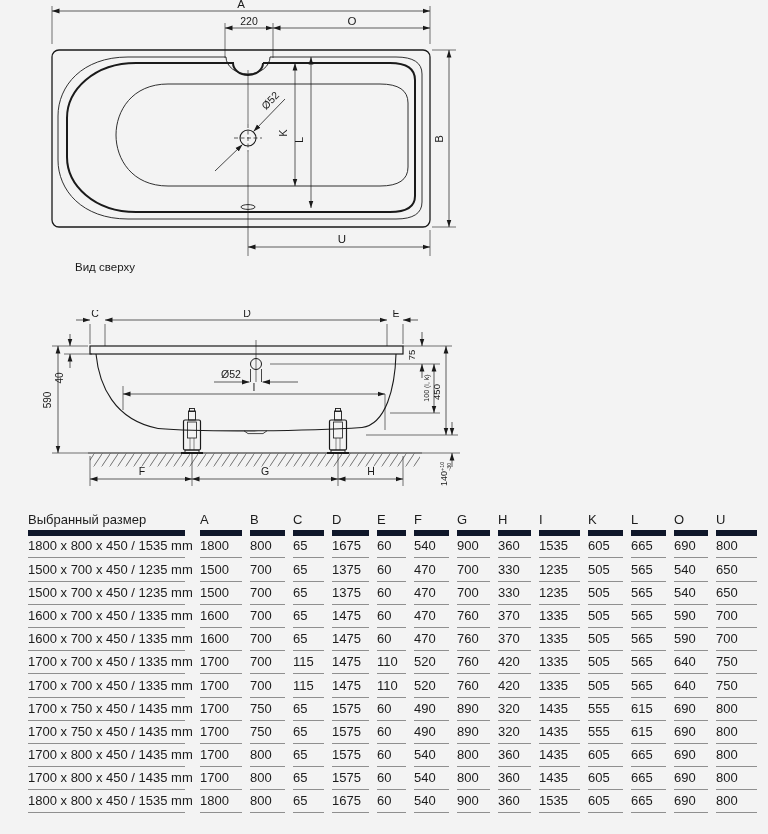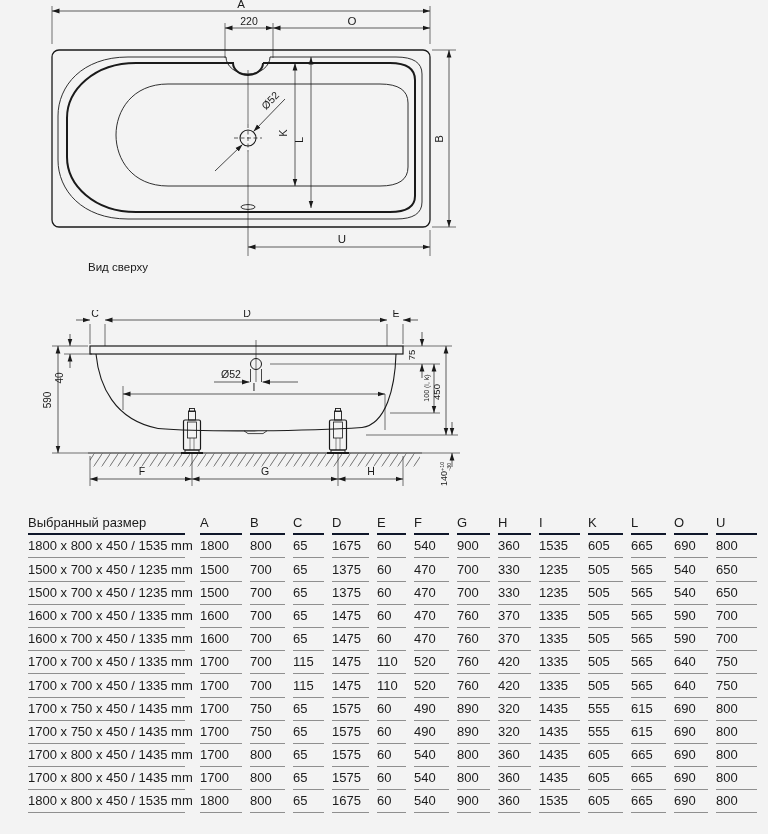--- a/index.html
+++ b/index.html
@@ -4,39 +4,39 @@
 <style>
   html,body{margin:0;padding:0;}
   body{
     width:768px;height:834px;position:relative;overflow:hidden;
     background:#f3f3f3;
     font-family:"Liberation Sans", sans-serif;
     color:#1a1a1a;
   }
   svg text{font-family:"Liberation Sans", sans-serif; fill:#1a1a1a;}
   .caption{
-    position:absolute;left:88px;top:261px;font-size:11.5px;color:#1a1a1a;
+    position:absolute;left:75px;top:261px;font-size:11.5px;color:#1a1a1a;
   }
   #topview{position:absolute;left:30px;top:0;}
   #sideview{position:absolute;left:30px;top:310px;}
   .tbl{
     position:absolute;left:28px;top:512px;width:737px;
     font-size:13px;color:#1c1c1c;
   }
   .trow{
     display:grid;
     grid-template-columns:172px 50px 43px 39px 45px 37px 43px 41px 41px 49px 43px 43px 42px auto;
     height:23.2px;align-items:end;
   }
   .tc{
     border-bottom:1px solid #8f8f8f;
     padding-bottom:4px;margin-right:8px;white-space:nowrap;
   }
   .tc.c0{margin-right:15px;}
-  .trow.thead .tc{border-bottom:2px solid #0f172a;padding-bottom:3px;}
+  .trow.thead .tc{border-bottom:6px solid #0f172a;padding-bottom:3px;}
 </style>
 </head>
 <body>
 
 <svg id="topview" width="440" height="285" viewBox="0 0 440 285">
   <defs>
     <marker id="ar" viewBox="0 0 10 10" refX="10" refY="5" markerWidth="7.5" markerHeight="7.5" orient="auto-start-reverse" markerUnits="userSpaceOnUse">
       <path d="M0,1.8 L10,5 L0,8.2 z" fill="#1a1a1a"></path>
     </marker>
     <pattern id="hatch" patternUnits="userSpaceOnUse" width="8" height="12">

